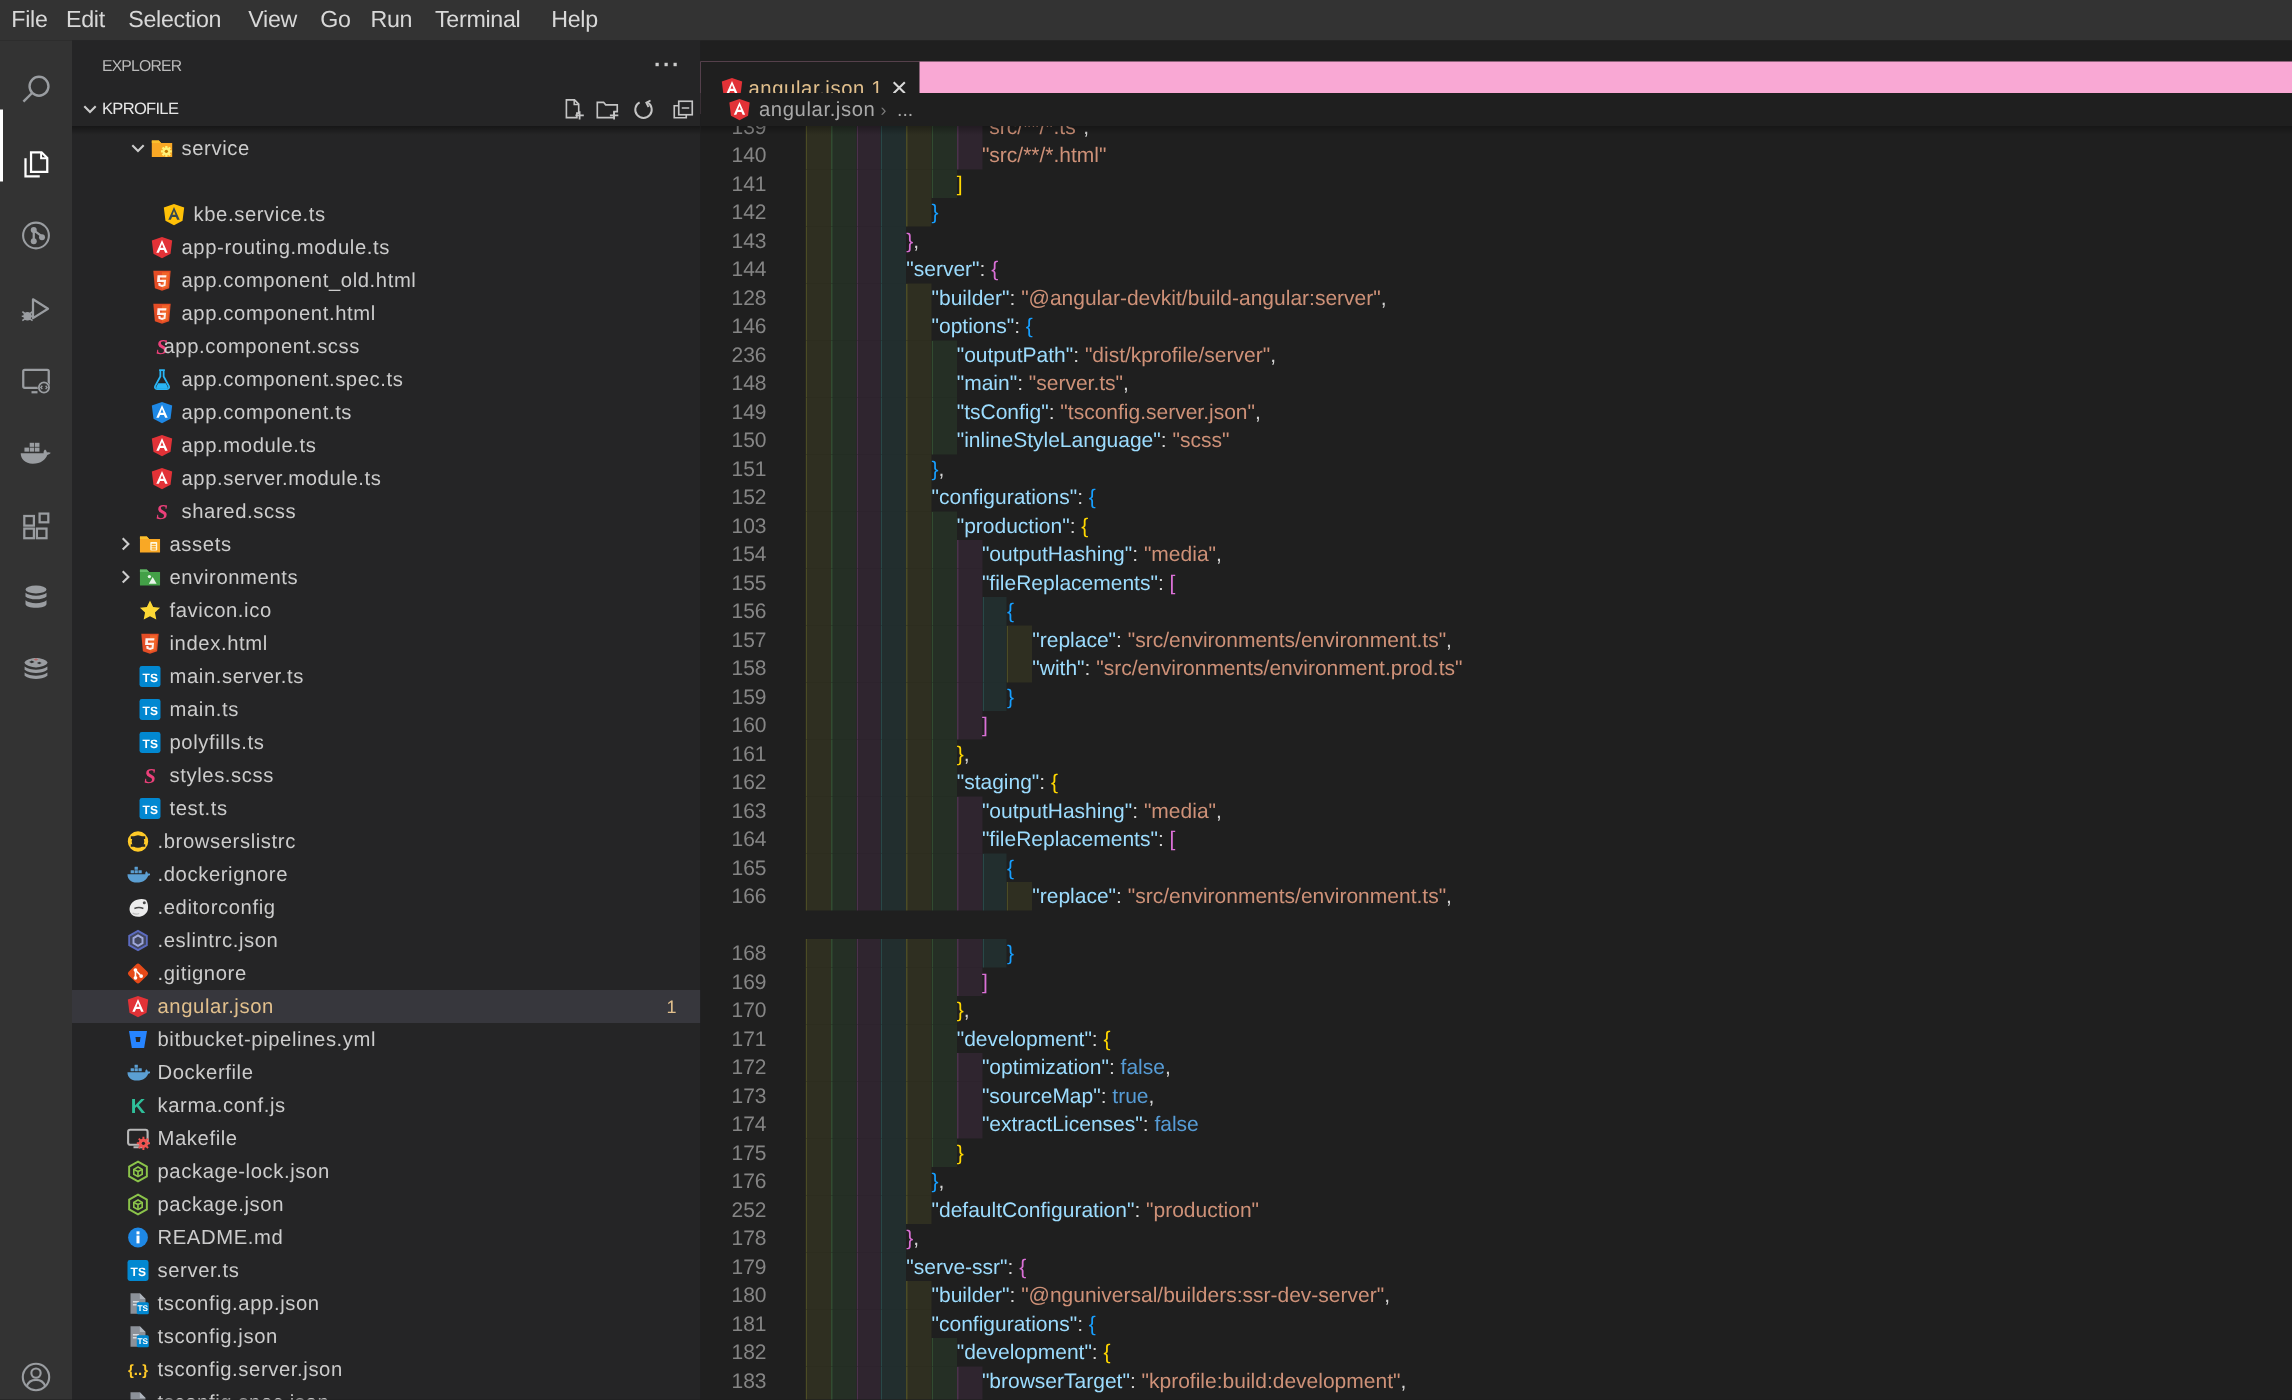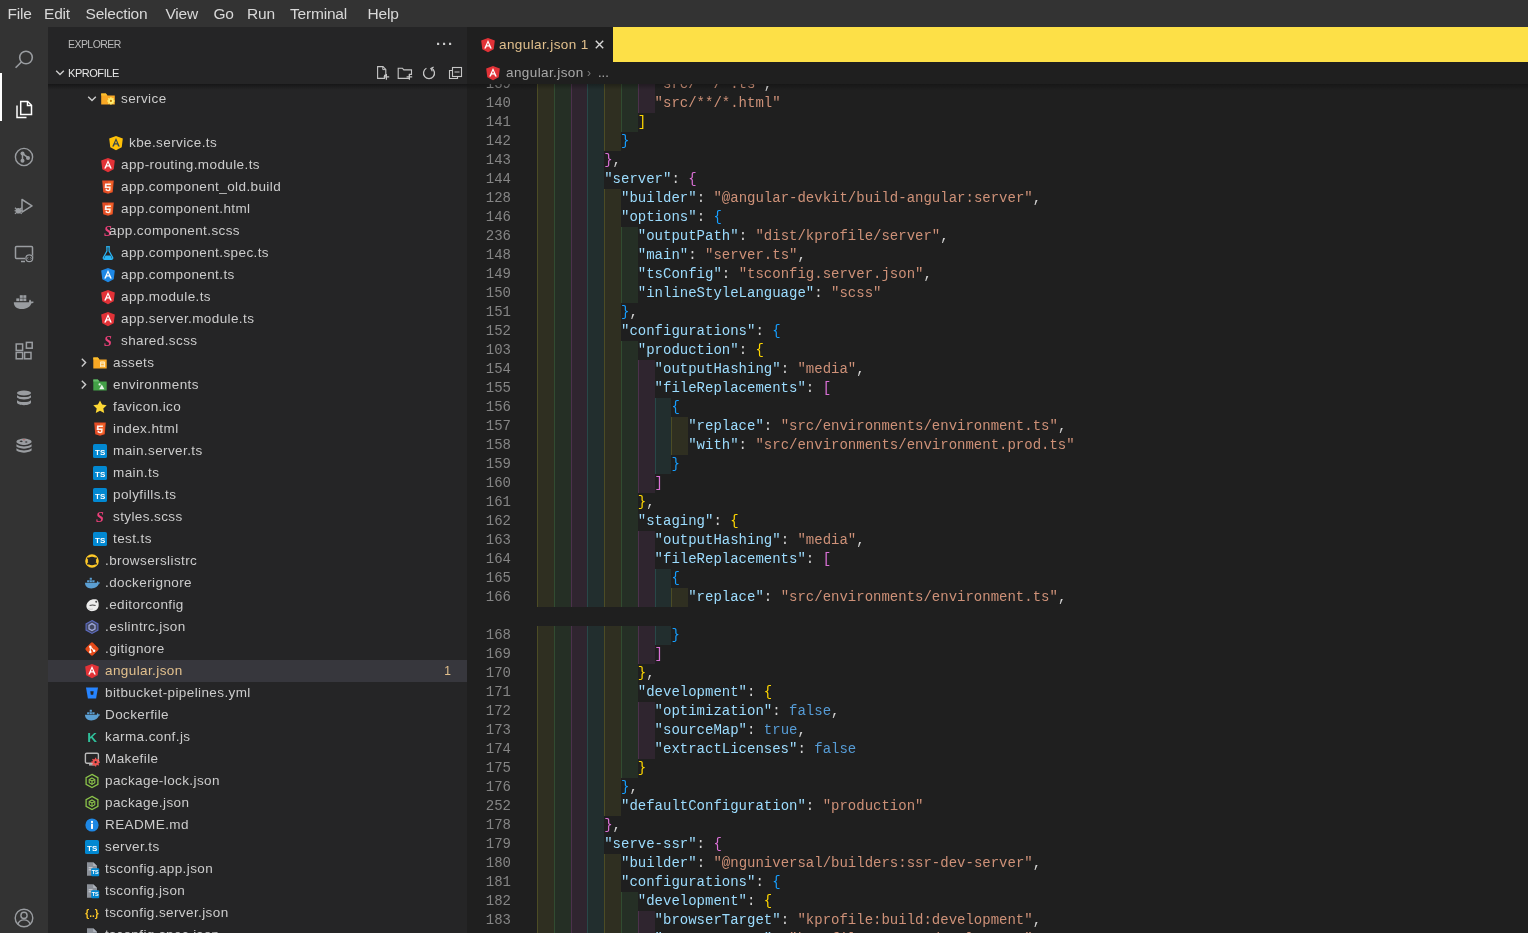--- a/index.html
+++ b/index.html
@@ -20,35 +20,35 @@
 .hic { position:absolute; top:3px; width:16px; height:16px; }
 #sb-shadow { position:absolute; left:0; top:57px; width:419px; height:6px;
   background:linear-gradient(rgba(0,0,0,.4),transparent); }
 .row { position:absolute; left:0; width:419px; height:22px; }
 .row.sel { background:#37373d; }
 .ci,.fi { position:absolute; top:3px; width:16px; height:16px; }
 .lab { position:absolute; top:0; line-height:22px; font-size:13.5px; letter-spacing:.4px; color:#cccccc; white-space:pre; }
 .lab.mod { color:#e2c08d; }
 .badge { position:absolute; right:16px; top:0; line-height:22px; font-size:12px; color:#e2c08d; }
 #editor { position:absolute; left:467px; top:27px; width:1061px; height:906px; background:#1f1f1f; }
-#tabbar { position:absolute; left:0; top:0; width:1061px; height:35px; background:#fde047; }
+#tabbar { position:absolute; left:0; top:14px; width:1061px; height:35px; background:#f9a8d4; }
 #tab { position:absolute; left:0; top:0; width:146px; height:35px; background:#1f1f1f; }
 #tab .fi { left:13px; top:10px; }
 #tab-label { position:absolute; left:32px; top:0; line-height:35px; font-size:13.5px; letter-spacing:.4px; color:#e2c08d; }
 #tab-x { position:absolute; left:124px; top:9px; width:17px; height:17px; }
 #breadcrumb { position:absolute; left:0; top:35px; width:1061px; height:22px; background:#1f1f1f; }
 #breadcrumb .fi { left:18px; top:3px; }
 #bc-label { position:absolute; left:39px; top:0; line-height:22px; font-size:13.5px; letter-spacing:.4px; color:#a9a9a9; }
 #bc-sep { position:absolute; left:120px; top:0; line-height:22px; font-size:12px; color:#7a7a7a; }
 #bc-dots { position:absolute; left:131px; top:0; line-height:22px; font-size:13px; color:#a9a9a9; }
 #code { position:absolute; left:0; top:57px; width:1061px; height:849px; overflow:hidden; }
 #code-shadow { position:absolute; left:0; top:0; width:1061px; height:6px;
   background:linear-gradient(rgba(0,0,0,.28),transparent); z-index:5; }
 .l { position:absolute; left:0; width:1061px; height:19px;
-  font-family:Liberation Mono, monospace; font-size:14px; line-height:19px; }
+  font-family:Liberation Sans, sans-serif; font-size:14px; line-height:19px; }
 .n { position:absolute; left:0; top:0; width:44px; text-align:right; color:#858585; }
 .st { position:absolute; top:0; height:19px; }
 .t { position:absolute; top:0; white-space:pre; }
 .k { color:#9cdcfe; } .s { color:#ce9178; } .p { color:#d4d4d4; } .w { color:#569cd6; }
 .b1 { color:#ffd700; } .b2 { color:#da70d6; } .b3 { color:#179fff; }
 </style></head>
 <body>
 <div id="menubar">
     <span style="left:7.5px">File</span>
     <span style="left:44px">Edit</span>
@@ -182,21 +182,21 @@
           <path d="M8 3 4.2 11.5 5.9 11.5 6.7 9.6 9.3 9.6 10.1 11.5 11.8 11.5Z M8 5.7 9 8.2 7 8.2Z" fill="#fff"></path>
         </svg></span>
       <span class="lab" style="left:73px">app-routing.module.ts</span>
     </div>
 <div class="row" style="top:149px">
       <span class="fi" style="left:52px"><svg width="16" height="16" viewBox="0 0 16 16">
           <path d="M2.2 1.5h11.6l-1.05 11.7L8 14.8l-4.75-1.6Z" fill="#e44d26"></path>
           <path d="M8 2.5v11.2l3.85-1.3.9-9.9Z" fill="#f16529"></path>
           <path d="M5 4.5h6l-.2 1.5H6.6l.1 1.5h4l-.35 4-2.35.8-2.35-.8-.15-1.8h1.5l.1.9 1 .3 1-.3.1-1.6H4.7Z" fill="#fff" fill-opacity=".92"></path>
         </svg></span>
-      <span class="lab" style="left:73px">app.component_old.build</span>
+      <span class="lab" style="left:73px">app.component_old.html</span>
     </div>
 <div class="row" style="top:171px">
       <span class="fi" style="left:52px"><svg width="16" height="16" viewBox="0 0 16 16">
           <path d="M2.2 1.5h11.6l-1.05 11.7L8 14.8l-4.75-1.6Z" fill="#e44d26"></path>
           <path d="M8 2.5v11.2l3.85-1.3.9-9.9Z" fill="#f16529"></path>
           <path d="M5 4.5h6l-.2 1.5H6.6l.1 1.5h4l-.35 4-2.35.8-2.35-.8-.15-1.8h1.5l.1.9 1 .3 1-.3.1-1.6H4.7Z" fill="#fff" fill-opacity=".92"></path>
         </svg></span>
       <span class="lab" style="left:73px">app.component.html</span>
     </div>
 <div class="row" style="top:193px">

